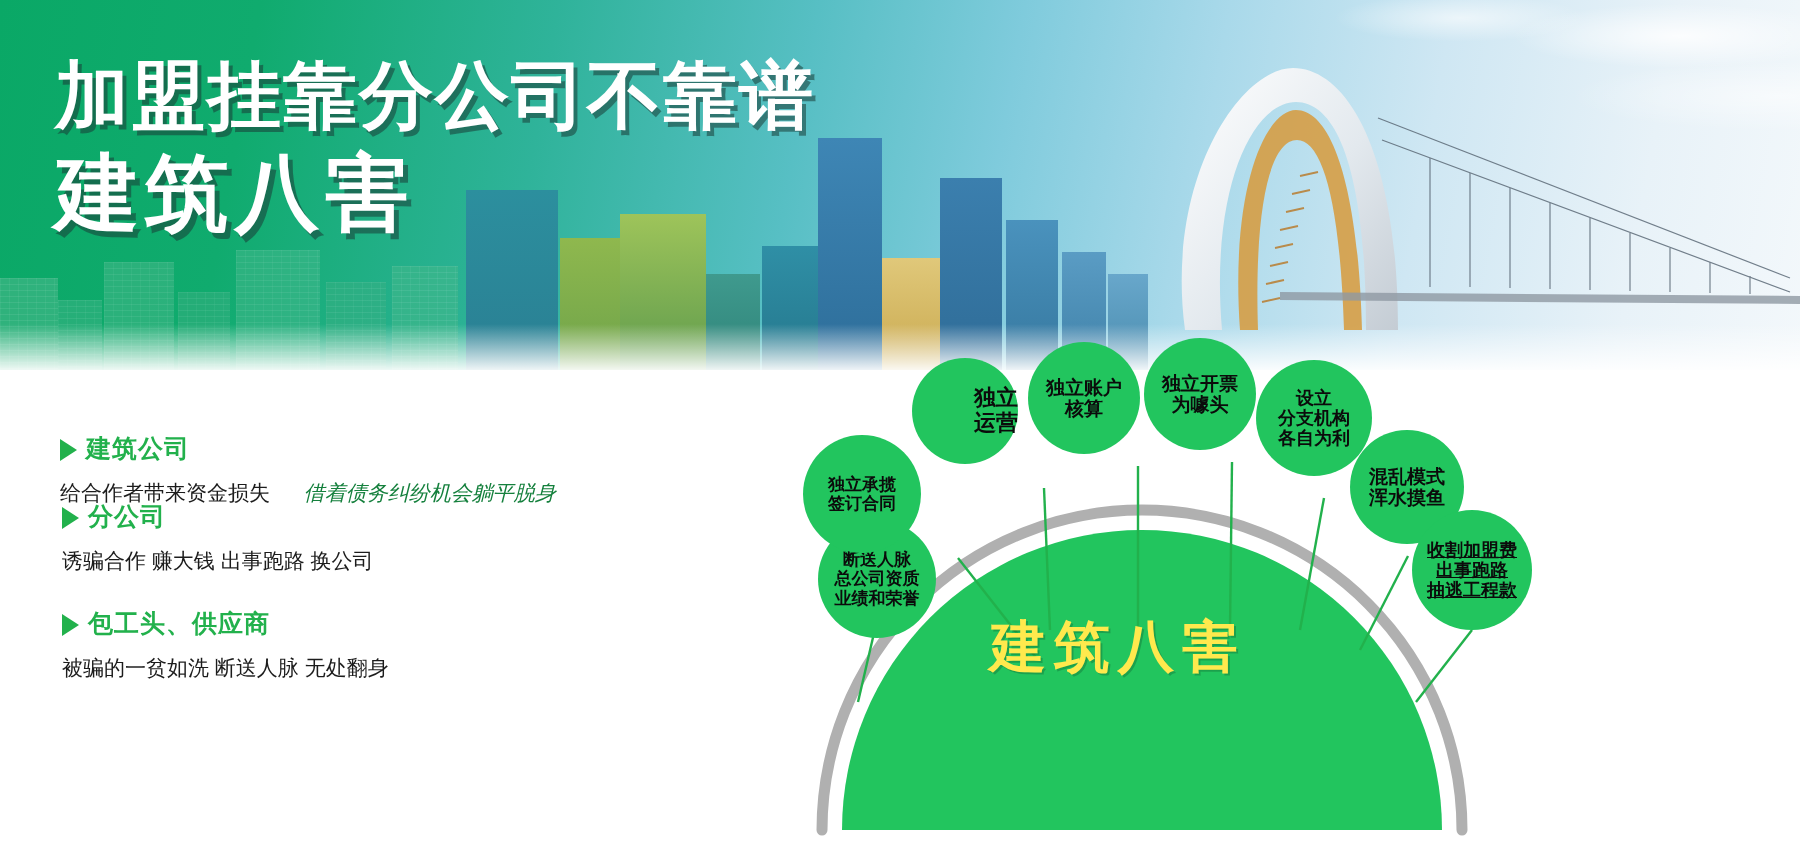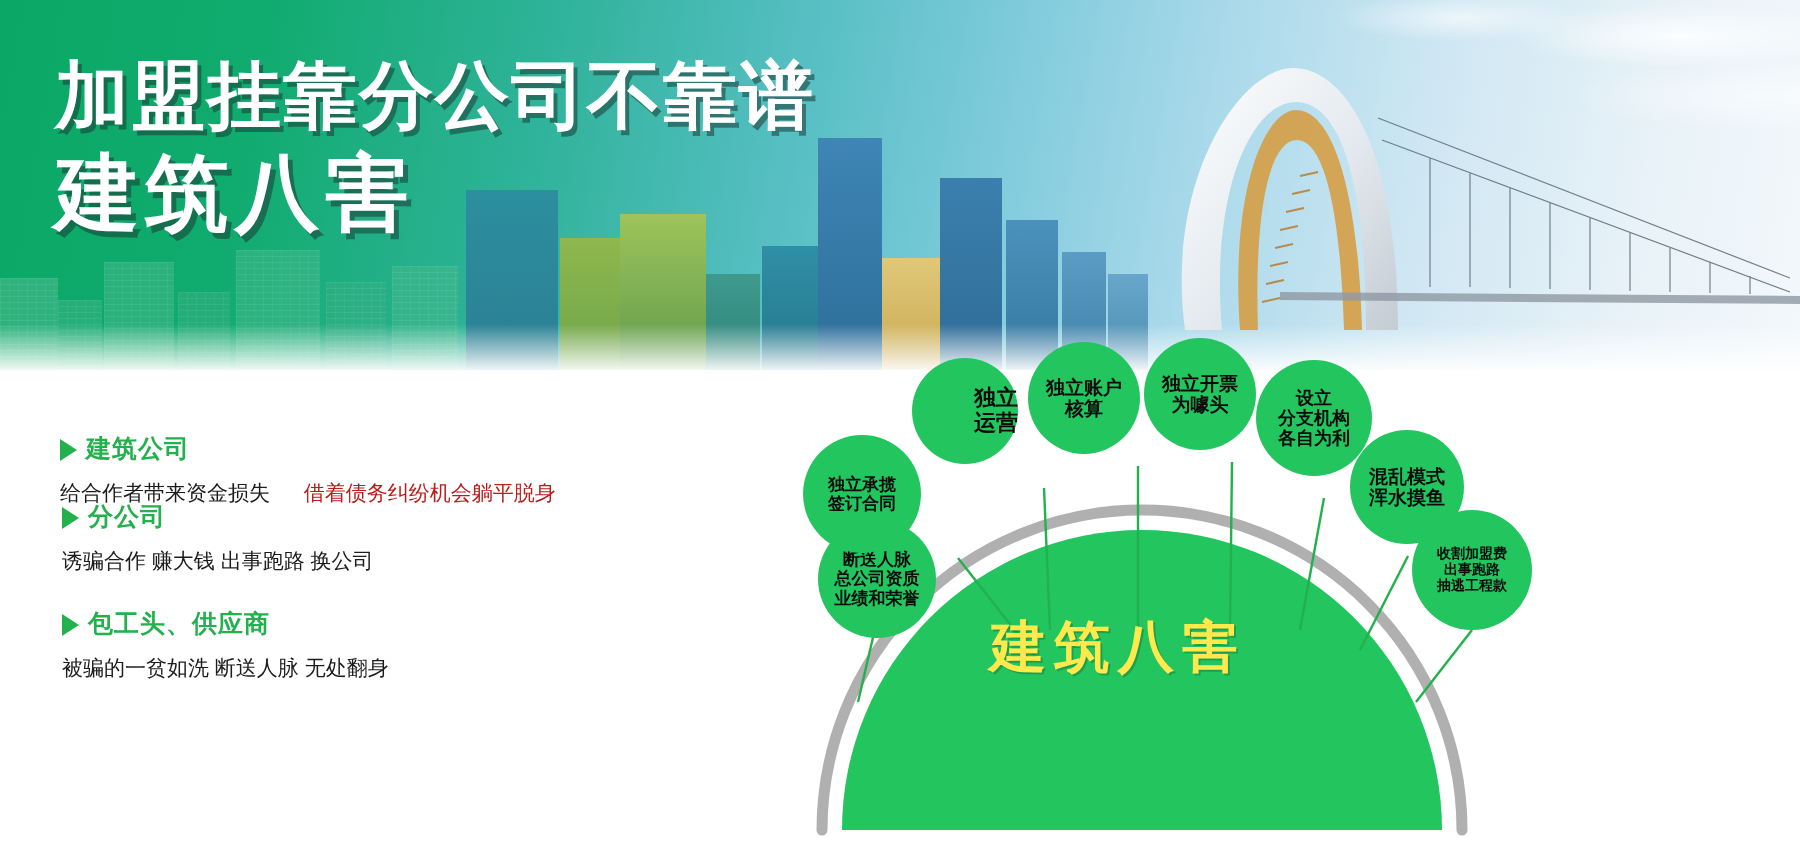--- a/index.html
+++ b/index.html
@@ -50,21 +50,21 @@
   .left{position:absolute;left:0;top:370px;width:800px;height:474px;}
   .sec{position:absolute;}
   .sec-head{display:flex;align-items:center;gap:9px;white-space:nowrap;}
   .tri{
     width:0;height:0;border-left:17px solid #22b14c;
     border-top:11px solid transparent;border-bottom:11px solid transparent;
     margin-top:2px;
   }
   .sec-title{font-size:25px;font-weight:bold;color:#22b14c;letter-spacing:1px;}
   .sec-body{margin-top:13px;font-size:21px;color:#1c1c1c;line-height:1.45;white-space:nowrap;}
-  .sec-body .hl{color:#b91c1c;}
+  .sec-body .hl{color:#15803d;font-style:italic;}
 
   
   .diagram{position:absolute;left:800px;top:330px;width:1000px;height:514px;}
   .diagram svg{position:absolute;left:0;top:0;}
   .bubble{
     position:absolute;border-radius:50%;
     background:#22c55e;
     display:flex;align-items:center;justify-content:center;
     text-align:center;color:#0b0b0b;font-weight:bold;
     line-height:1.13;letter-spacing:0px;
@@ -264,21 +264,21 @@
       </div>
     </div>
 
     <div class="bubble" style="left:550px;top:100px;width:114px;height:114px;font-size:19px;">
       <div>
         <div>混乱模式</div>
         <div>浑水摸鱼</div>
       </div>
     </div>
 
-    <div class="bubble" style="left:612px;top:180px;width:120px;height:120px;font-size:14px;">
+    <div class="bubble" style="left:612px;top:180px;width:120px;height:120px;font-size:18px;text-decoration:underline;">
       <div>
         <div>收割加盟费</div>
         <div>出事跑路</div>
         <div>抽逃工程款</div>
       </div>
     </div>
 
     <div class="dome-label" style="left:190px;top:280px;">建筑八害</div>
   </div>
 

